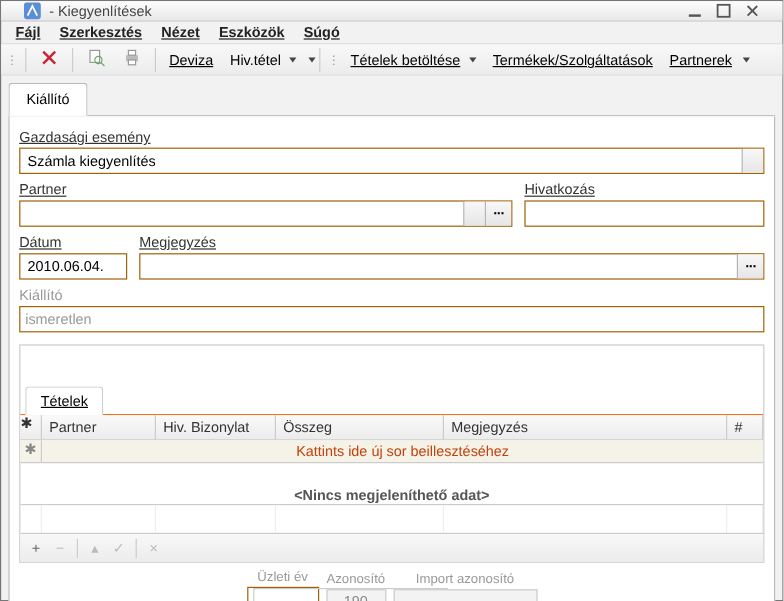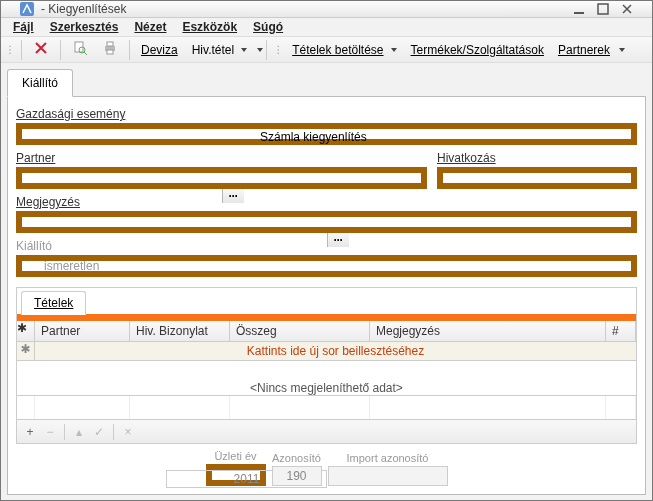--- a/index.html
+++ b/index.html
@@ -20,36 +20,36 @@
   .toolbar .dd { width: 0; height: 0; border-left: 3px solid transparent; border-right: 3px solid transparent; border-top: 4px solid #444; margin-left: 3px; }
   .toolbar .mini { width: 8px; display:flex; justify-content:center; }
   .content { flex: 1; padding: 6px; display: flex; flex-direction: column; }
   .tabs { display: flex; border-bottom: 1px solid #bbb; }
   .tab { padding: 6px 14px; background: #fff; border: 1px solid #bbb; border-bottom: 1px solid #fff; margin-bottom: -1px; border-radius: 3px 3px 0 0; cursor: default; }
   .panel { border: 1px solid #bbb; border-top: none; padding: 10px 8px 6px 8px; flex: 1; display: flex; flex-direction: column; background: #fff; }
   .row { display: flex; gap: 10px; margin-bottom: 6px; align-items: center; }
   .field { display: flex; flex-direction: column; }
   .label { color: #333; margin-bottom: 2px; }
   .muted { color: #999; }
-  input.text, .combo, .datebox, .big { height: 22px; border: 6px solid #a16207; background: #fff; padding: 0 22px; font-size: 12px; flex-direction: column; }
+  input.text, .combo, .datebox, .big { height: 22px; border: 1px solid #a16207; background: #fff; padding: 0 4px; font-size: 12px; }
   .combo { display: flex; align-items: center; padding-right: 0; }
   .combo input { border: none; flex: 1; height: 20px; outline: none; background: transparent; font-size: 12px; }
   .combo .cbtn { width: 18px; height: 20px; border-left: 1px solid #b5b5b5; display: flex; align-items: center; justify-content: center; background: linear-gradient(#f8f8f8,#e6e6e6); }
   .combo .ell { width: 22px; height: 20px; border-left: 1px solid #b5b5b5; display:flex; align-items:center; justify-content:center; background: linear-gradient(#f8f8f8,#e6e6e6); font-weight: bold; letter-spacing: -1px; }
   .full { width: 100%; }
   .grid { flex: 1; border: 1px solid #ccc; display: flex; flex-direction: column; margin-top: 4px; min-height: 0; }
-  .grid .subtabs { display: flex; border-bottom: 7px solid #f97316; }
+  .grid .subtabs { display: flex; border-bottom: 1px solid #f97316; margin-top: 31px; }
   .grid .subtab { padding: 4px 12px; border: 1px solid #ccc; background: #fff; border-bottom: 1px solid #fff; margin: 3px 0 -1px 4px; border-radius: 3px 3px 0 0; }
   .grid .header { display: flex; background: linear-gradient(#fafafa,#ececec); border-bottom: 1px solid #ccc; }
   .grid .hcell { border-right: 1px solid #ccc; padding: 3px 6px; color: #333; }
   .grid .hcell.rowmark { width: 18px; padding: 0; }
   .grid .newrow { display: flex; background: #f5f3e8; border-bottom: 1px solid #ccc; }
   .grid .newrow .mark { width: 18px; border-right: 1px solid #ccc; text-align: center; color: #888; }
   .grid .newrow .msg { flex: 1; text-align: center; color: #c2410c; padding: 2px 0; }
-  .grid .empty { flex: 1; display: flex; align-items: flex-start; justify-content: center; padding-top: 20px; color: #555; }
+  .grid .empty { flex: 1; display: flex; align-items: flex-start; justify-content: center; padding-top: 20px; color: #555; font-weight: bold; }
   .grid .sumbar { height: 24px; border-top: 1px solid #ccc; display: flex; }
   .grid .sumbar .cell { border-right: 1px solid #eee; }
   .grid .toolbar2 { height: 24px; border-top: 1px solid #ccc; display: flex; align-items: center; gap: 2px; padding: 0 4px; background: linear-gradient(#f8f8f8,#ececec); }
   .grid .toolbar2 .btn { width: 18px; height: 18px; display: flex; align-items: center; justify-content: center; color: #666; border: 1px solid transparent; cursor: default; }
   .grid .toolbar2 .btn.disabled { color: #bbb; }
   .grid .toolbar2 .vsep { width:1px; height:16px; background:#ccc; margin: 0 3px; }
   .footer { display: flex; gap: 6px; align-items: flex-end; justify-content: center; padding: 6px 0 2px 0; }
   .footer .flabel { color: #999; font-size: 11px; margin-bottom: 2px; text-align: center; }
   .footer .fcol { display: flex; flex-direction: column; align-items: center; }
   .footer input { height: 20px; border: 1px solid #ccc; background: #f3f3f3; color: #888; text-align: center; }
@@ -170,20 +170,29 @@
             <div class="ell">···</div>
           </div>
         </div>
         <div class="field" style="width:200px">
           <span class="label under">Hivatkozás</span>
           <input class="text full" type="text" value="" style="">
         </div>
       </div>
 
       <div class="row">
+        <div class="field" style="width:90px">
+          <span class="label under">Dátum</span>
+          <div class="combo full">
+            <input type="text" value="2010.06.04." style="">
+            <div class="cbtn">
+                <span class="dd"></span>
+              </div>
+          </div>
+        </div>
         <div class="field" style="flex:1">
           <span class="label under">Megjegyzés</span>
           <div class="combo full">
             <input type="text" value="" style="">
             <div class="ell">···</div>
           </div>
         </div>
       </div>
 
       <div class="row">

